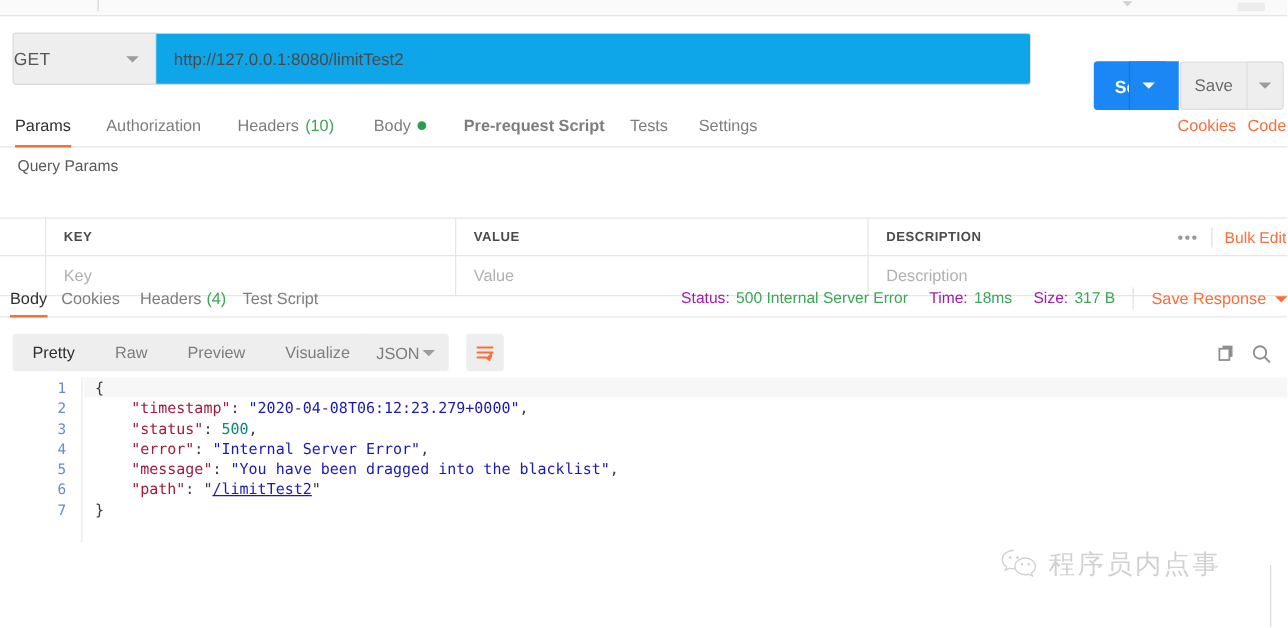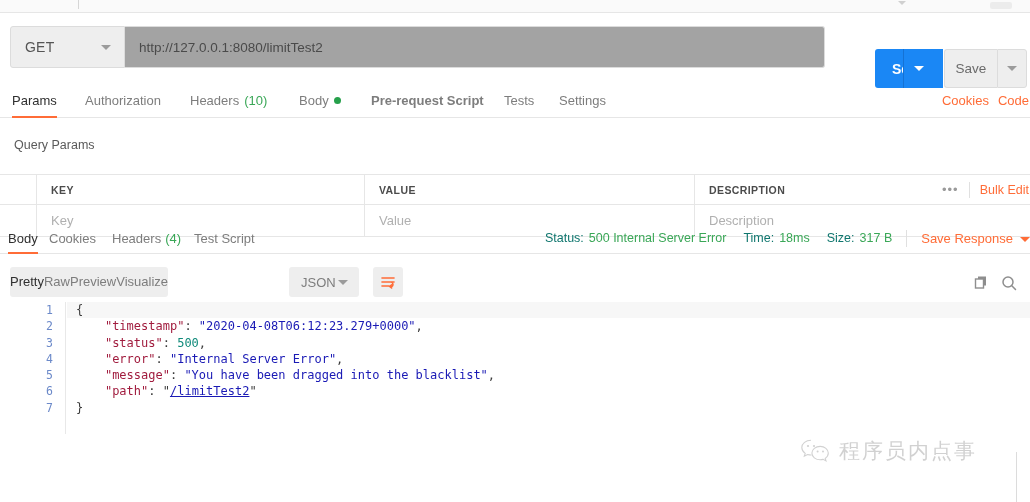--- a/index.html
+++ b/index.html
@@ -32,31 +32,31 @@
   }
 
   
   .url-row { position: absolute; left: 0; top: 22px; width: 1030px; height: 50px; }
   .method-box {
     position: absolute; left: 10px; top: 4px; width: 115px; height: 42px;
     background: #eeeeee; border: 1px solid #dcdcdc; border-radius: 3px 0 0 3px;
     display: flex; align-items: center; cursor: pointer;
   }
   .method-label {
-    font-size: 14px; color: #555; padding-left: 14px; letter-spacing: .2px; text-align: center;
+    font-size: 14px; color: #555; letter-spacing: .2px; text-align: center;
   }
   .method-caret {
     position: absolute; right: 13px; top: 18px;
     width: 0; height: 0;
     border-left: 5px solid transparent; border-right: 5px solid transparent;
     border-top: 5px solid #9b9b9b;
   }
   .url-box {
     position: absolute; left: 125px; top: 4px; width: 700px; height: 42px;
-    background: #a3a3a3; border: 1px solid #dcdcdc; border-left: none;
+    background: #0ea5e9; border: 1px solid #dcdcdc; border-left: none;
     border-radius: 0 3px 3px 0;
     display: flex; align-items: center;
   }
   .url-text { font-size: 13.5px; color: #4a4a4a; padding-left: 14px; }
 
   .send-btn {
     position: absolute; left: 835px; top: 27px; width: 68px; height: 39px;
     background: #1a87f5; border-radius: 3px 0 0 3px;
     display: flex; align-items: center; justify-content: center;
     color: #fff; font-size: 14px; font-weight: bold; cursor: pointer; margin-left: 40px;
@@ -113,21 +113,21 @@
   }
   .right-links {
     position: absolute; top: 0; right: 0; height: 36px;
     display: flex; align-items: center; gap: 9px; padding-right: 1px;
   }
   .right-links span { color: #ff6c37; font-size: 13px; cursor: pointer; }
 
   
   .qp-title {
     position: absolute; left: 14px; top: 126px;
-    font-size: 12.5px; color: #5a5a5a; margin-top: 12px;
+    font-size: 12.5px; color: #5a5a5a;
   }
   .params-table {
     position: absolute; left: 0; top: 150px; width: 1030px; margin-top: 24px;
   }
   .ptr { position: relative; height: 31px; display: flex; }
   .ptr.head { background: #fff; border-top: 1px solid #e6e6e6; border-bottom: 1px solid #e6e6e6; }
   .ptr.body-row { border-bottom: 1px solid #e6e6e6; height: 32px; }
   .pcell { display: flex; align-items: center; border-right: 1px solid #e6e6e6; height: 100%; }
   .pcell.chk { width: 37px; border-right: 1px solid #e6e6e6; }
   .pcell.k { width: 328px; }
@@ -156,40 +156,40 @@
   .res-tab.active { color: #2f2f2f; }
   .res-tab.active::after {
     content: ""; position: absolute; left: 0; right: 0; bottom: 0;
     height: 2px; background: #ff6c37;
   }
   .meta {
     position: absolute; right: 0; top: 0; height: 32px;
     display: flex; align-items: center; gap: 0; font-size: 12.5px;
     white-space: nowrap;
   }
-  .meta .lbl { color: #0f766e; }
+  .meta .lbl { color: #a21caf; }
   .meta .val { color: #3aa757; }
   .meta .grp { margin-left: 17px; }
   .meta .sep { width: 1px; height: 17px; background: #e0e0e0; margin: 0 14px; }
   .saveresp { color: #ff6c37; font-size: 13px; cursor: pointer; }
   .saveresp-caret {
     width: 0; height: 0; margin-left: 7px; margin-top: 2px;
     border-left: 5px solid transparent; border-right: 5px solid transparent;
     border-top: 5px solid #ff6c37;
   }
 
   
   .body-bar { position: absolute; left: 0; top: 262px; width: 1030px; height: 40px; }
   .seg {
     position: absolute; left: 10px; top: 5px; height: 30px;
     background: #eeeeee; border-radius: 3px;
     display: flex; align-items: center;
   }
   .seg div {
-    font-size: 13px; color: #7d7d7d; padding: 0 0; line-height: 30px; cursor: pointer;
+    font-size: 13px; color: #7d7d7d; padding: 0 16px; line-height: 30px; cursor: pointer;
   }
   .seg div.on { color: #2f2f2f; }
   .fmt {
     position: absolute; left: 289px; top: 5px; width: 70px; height: 30px;
     background: #eeeeee; border-radius: 3px; display: flex; align-items: center; cursor: pointer;
   }
   .fmt span { font-size: 13px; color: #7d7d7d; padding-left: 12px; }
   .fmt i {
     position: absolute; right: 11px; top: 13px;
     width: 0; height: 0;

